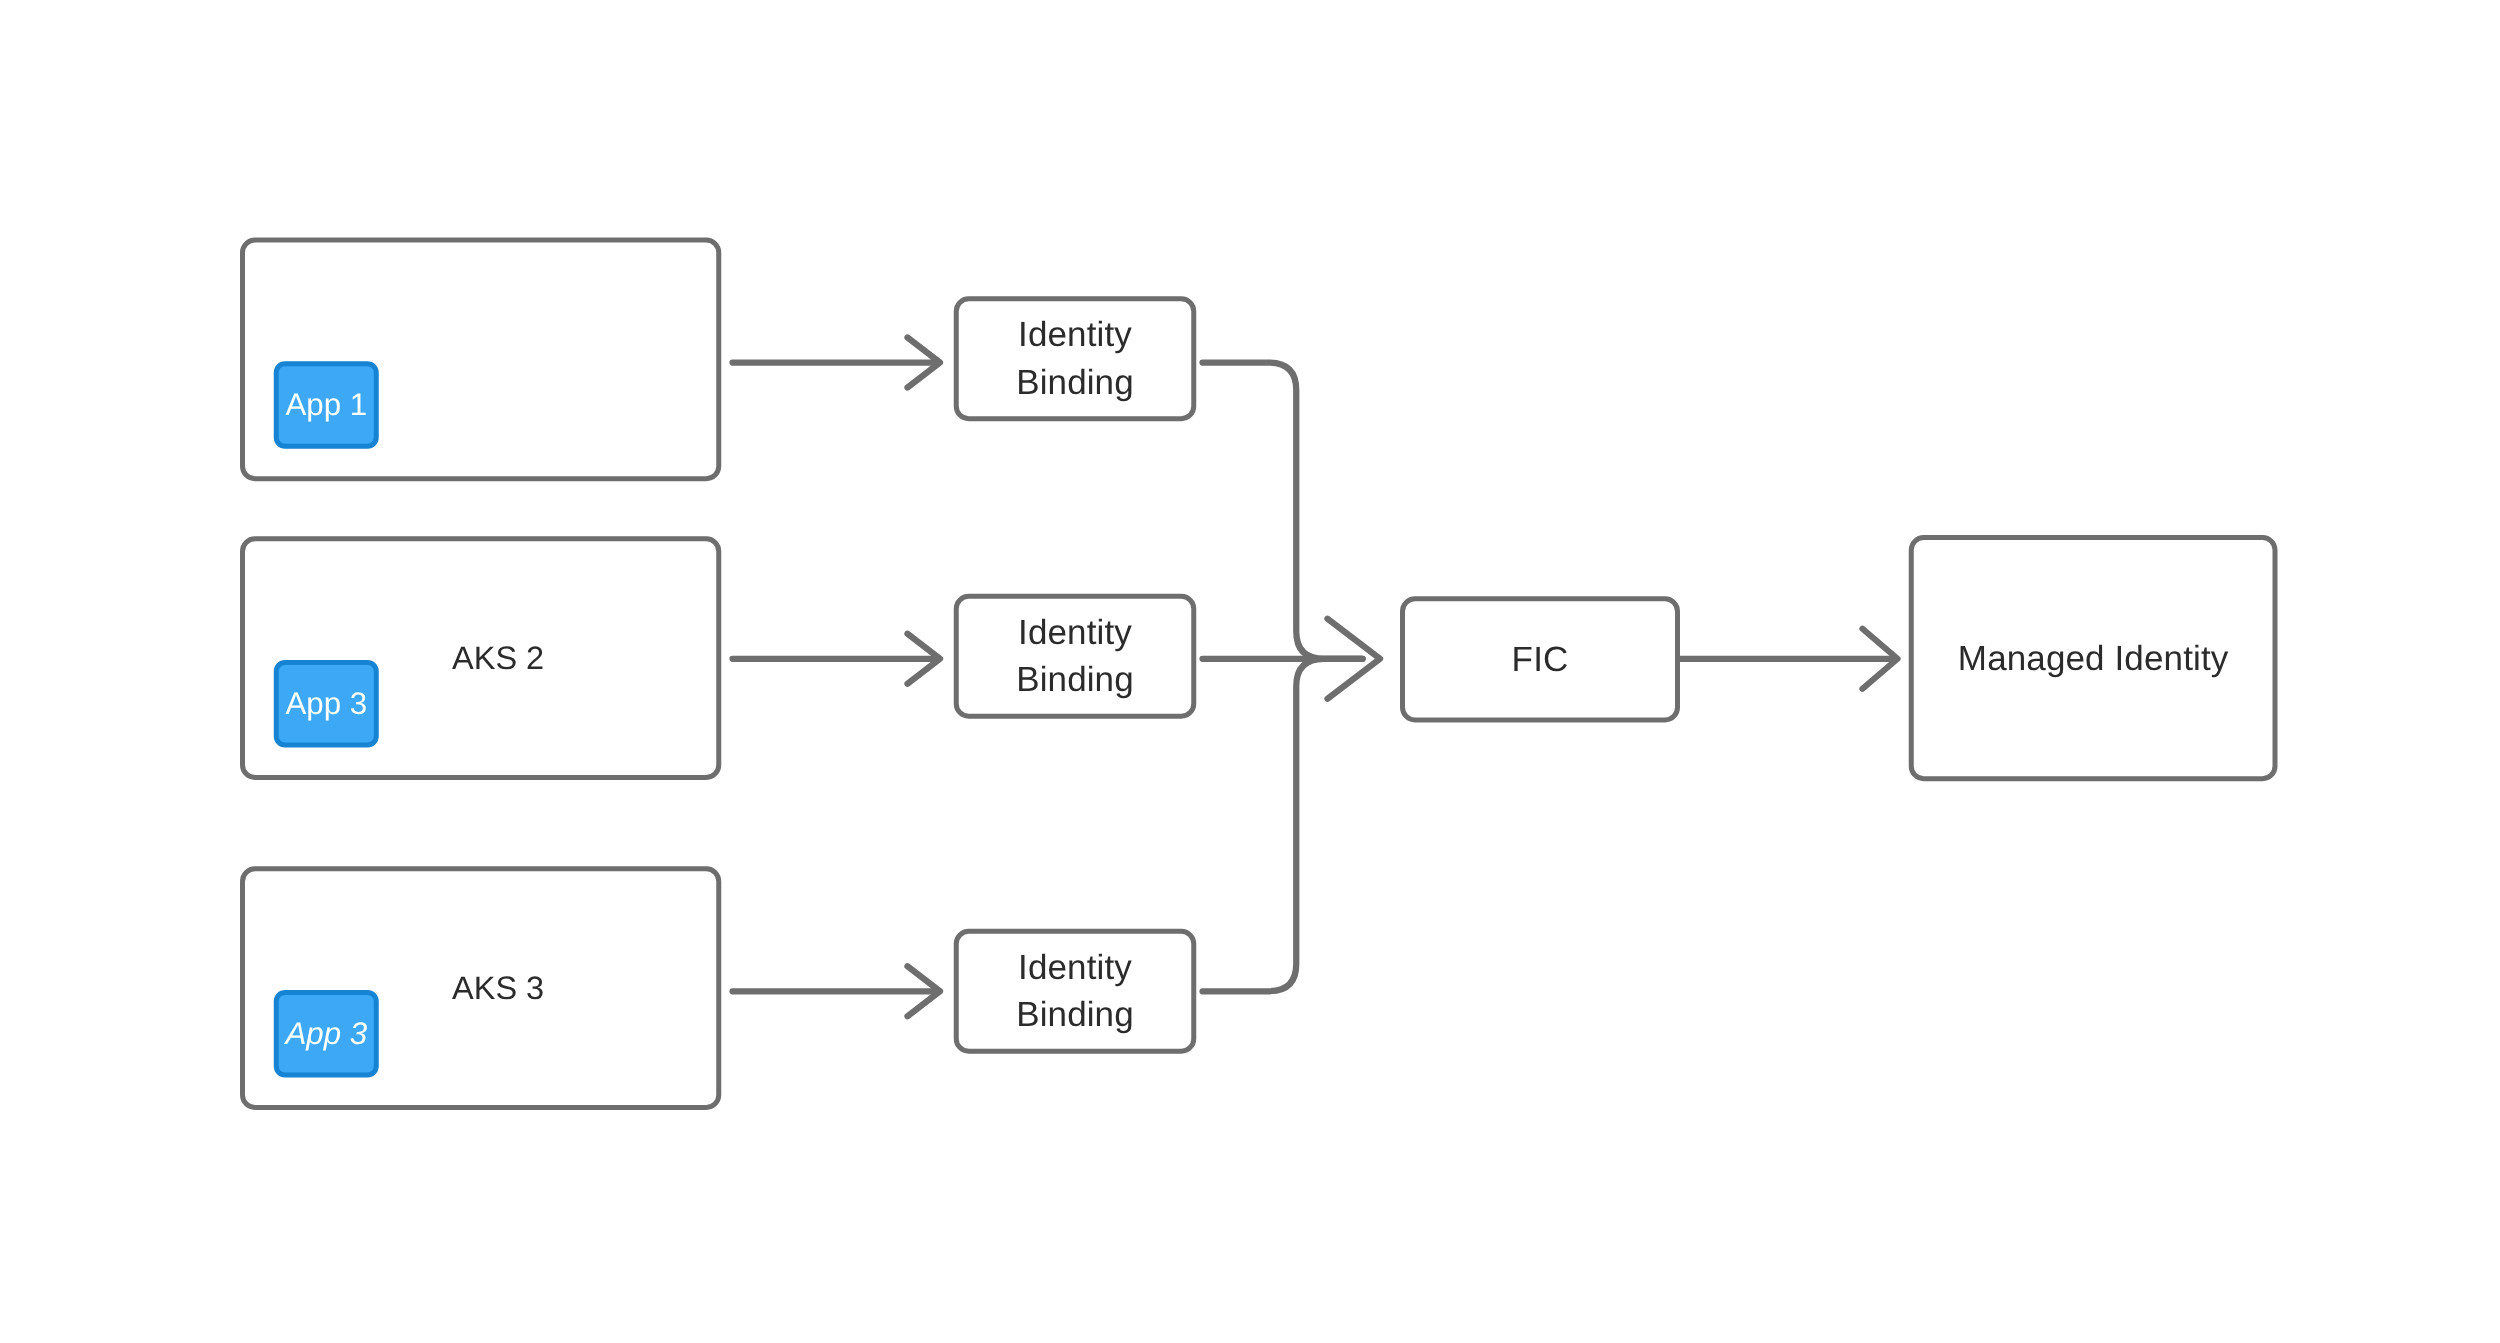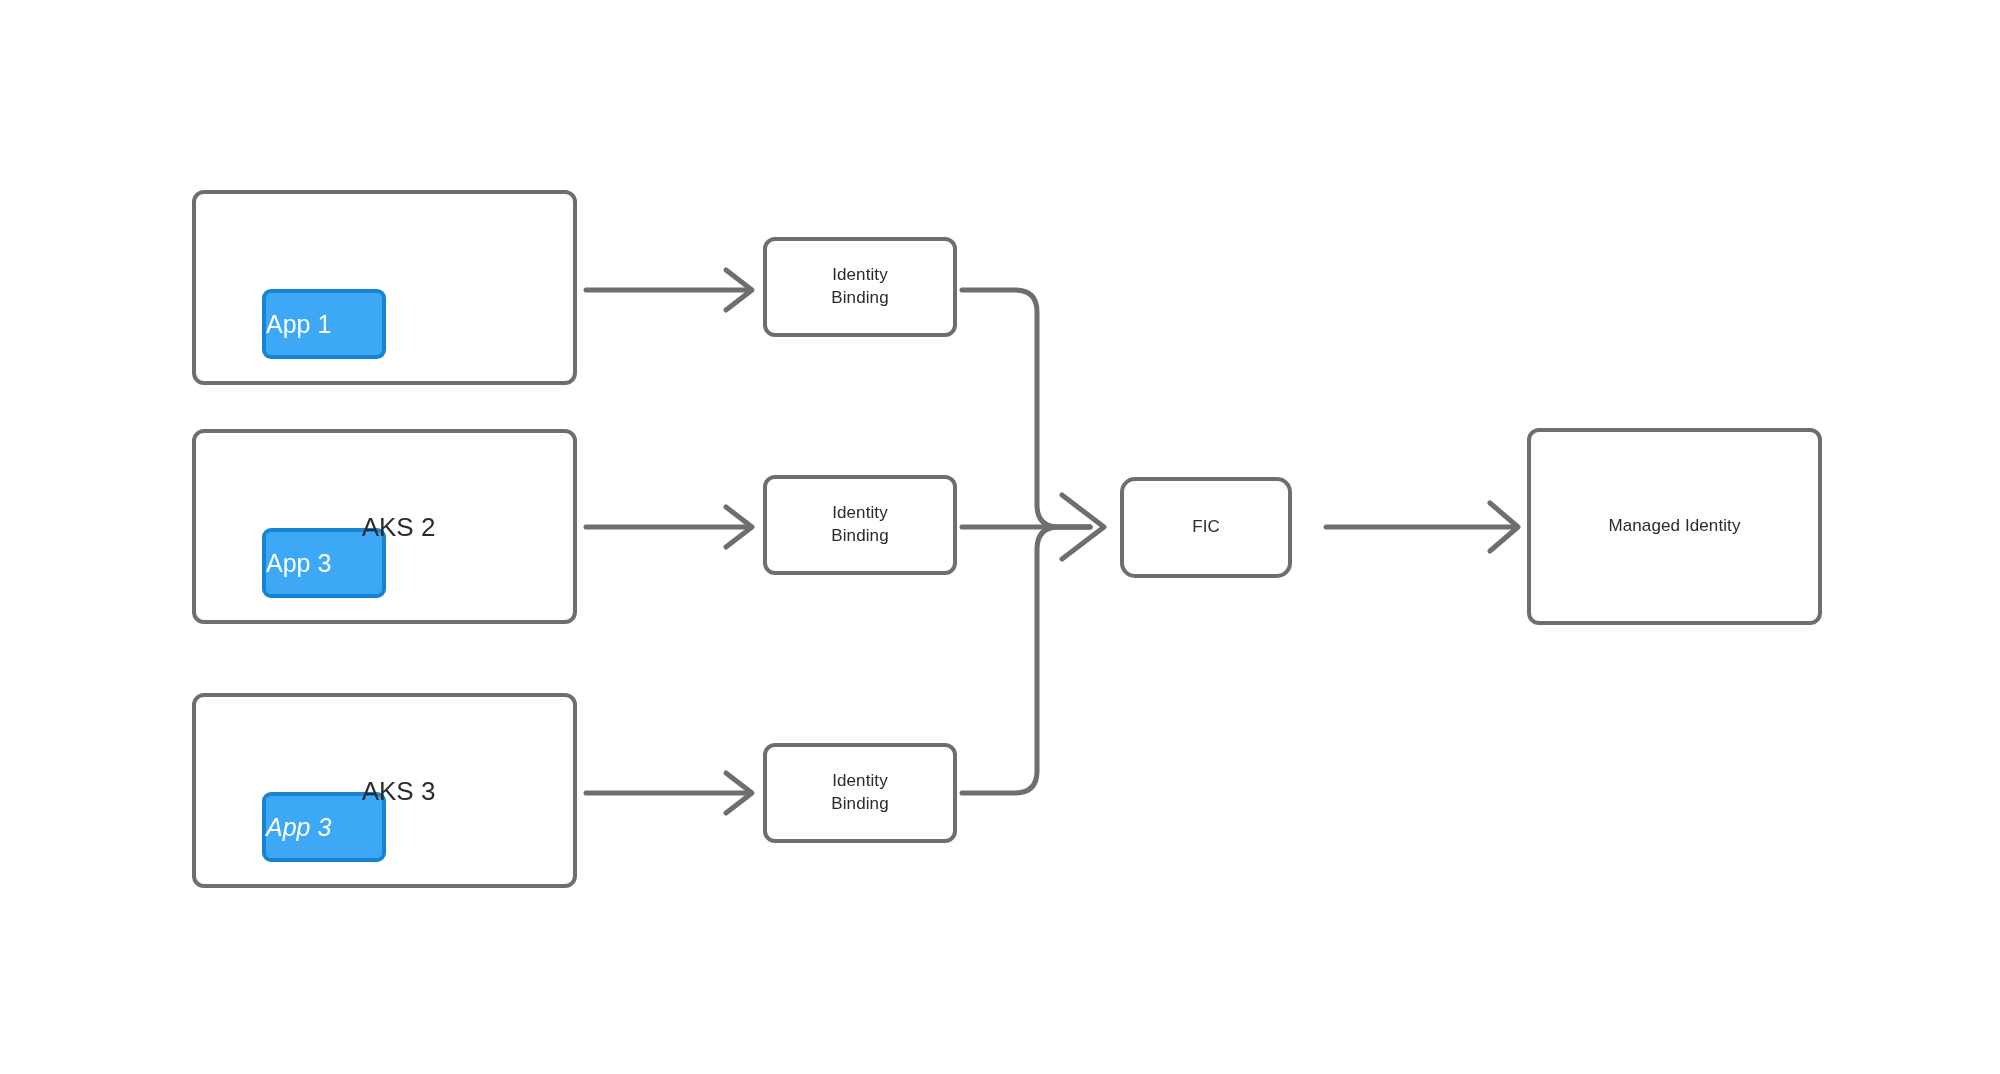--- a/index.html
+++ b/index.html
@@ -37,48 +37,48 @@
     display: flex;
     align-items: center;
     justify-content: center;
   }
   .aks-node {
     justify-content: flex-start;
     align-items: center;
   }
   .node-label {
     color: #2B2B2B;
-    font-size: 17px;
+    font-size: 28px;
     line-height: 1.35;
     text-align: center;
     white-space: pre-line;
     letter-spacing: 0.1px;
   }
   .aks-title {
     position: absolute;
     left: 0;
     right: 0;
     text-align: center;
     color: #2B2B2B;
     font-size: 26px;
     top: 50%;
     transform: translateY(-50%);
     margin-left: 28px;
   }
   .app-chip {
     position: absolute;
     box-sizing: border-box;
-    width: 124px;
+    width: 84px;
     height: 70px;
     border-radius: 9px;
     background: #3DA8F5;
     border: 4px solid #1683D3;
     display: flex;
     align-items: center;
-    margin-left: 43px;
+    justify-content: center;
   }
   .app-chip-label {
     color: #ffffff;
     font-size: 25px;
     line-height: 1;
   }
 </style>
 </head>
 <body>
 
@@ -137,21 +137,21 @@
       <span class="app-chip-label">App 3</span>
     </div>
     <div class="aks-title">AKS 3</div>
   </div>
 
   <div class="node" style="left:763px; top:743px; width:194px; height:100px;">
     <span class="node-label">Identity
 Binding</span>
   </div>
 
-  <div class="node" style="left:1120px; top:477px; width:172px; height:101px;border-radius:15px;">
+  <div class="node" style="left:1120px; top:477px; width:224px; height:101px;">
     <span class="node-label">FIC</span>
   </div>
 
   <div class="node" style="left:1527px; top:428px; width:295px; height:197px;">
     <span class="node-label">Managed Identity</span>
   </div>
 
 </div>
 
 </body></html>

